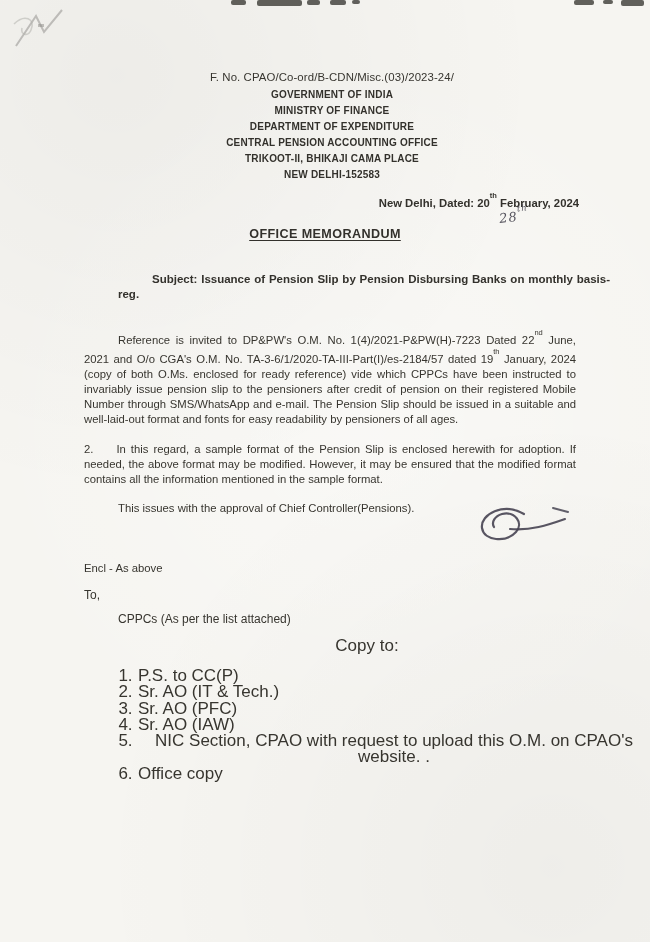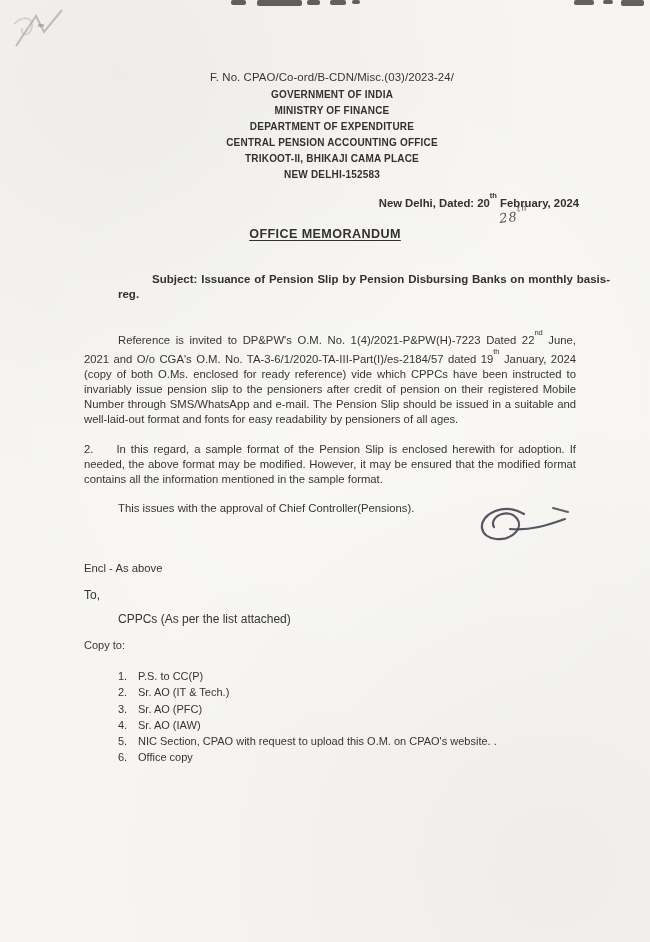--- a/index.html
+++ b/index.html
@@ -58,21 +58,21 @@
   .num-gap { display: inline-block; width: 23px; }
   
   .signature-svg { position: absolute; top: 500px; left: 452px; }
   .signatory { position: absolute; top: 549px; right: 70px; text-align: center; font-size: 11.3px; }
   .sig-name { line-height: 15px; }
   .sig-desig { line-height: 15px; }
   .encl { position: absolute; top: 561px; left: 84px; font-size: 11.3px; }
   .to-block { position: absolute; top: 588px; left: 84px; font-size: 12px; }
   .to-label { margin-bottom: 9px; }
   .to-recipient { padding-left: 34px; }
-  .copy-block { position: absolute; top: 638px; left: 84px; font-size: 11px; }
+  .copy-block { position: absolute; top: 638px; left: 84px; font-size: 17px; text-align: center; }
   .copy-list { margin: 15px 0 0 0; padding: 0 0 0 34px; list-style: none; }
   .copy-list li { display: flex; gap: 5px; line-height: 16.3px; }
   .copy-list .num { min-width: 15px; }
 </style>
 </head>
 <body>
 
 <div class="page">
 
   <div class="dash" style="left:231px; top:0; width:15px; height:5px;"></div>

